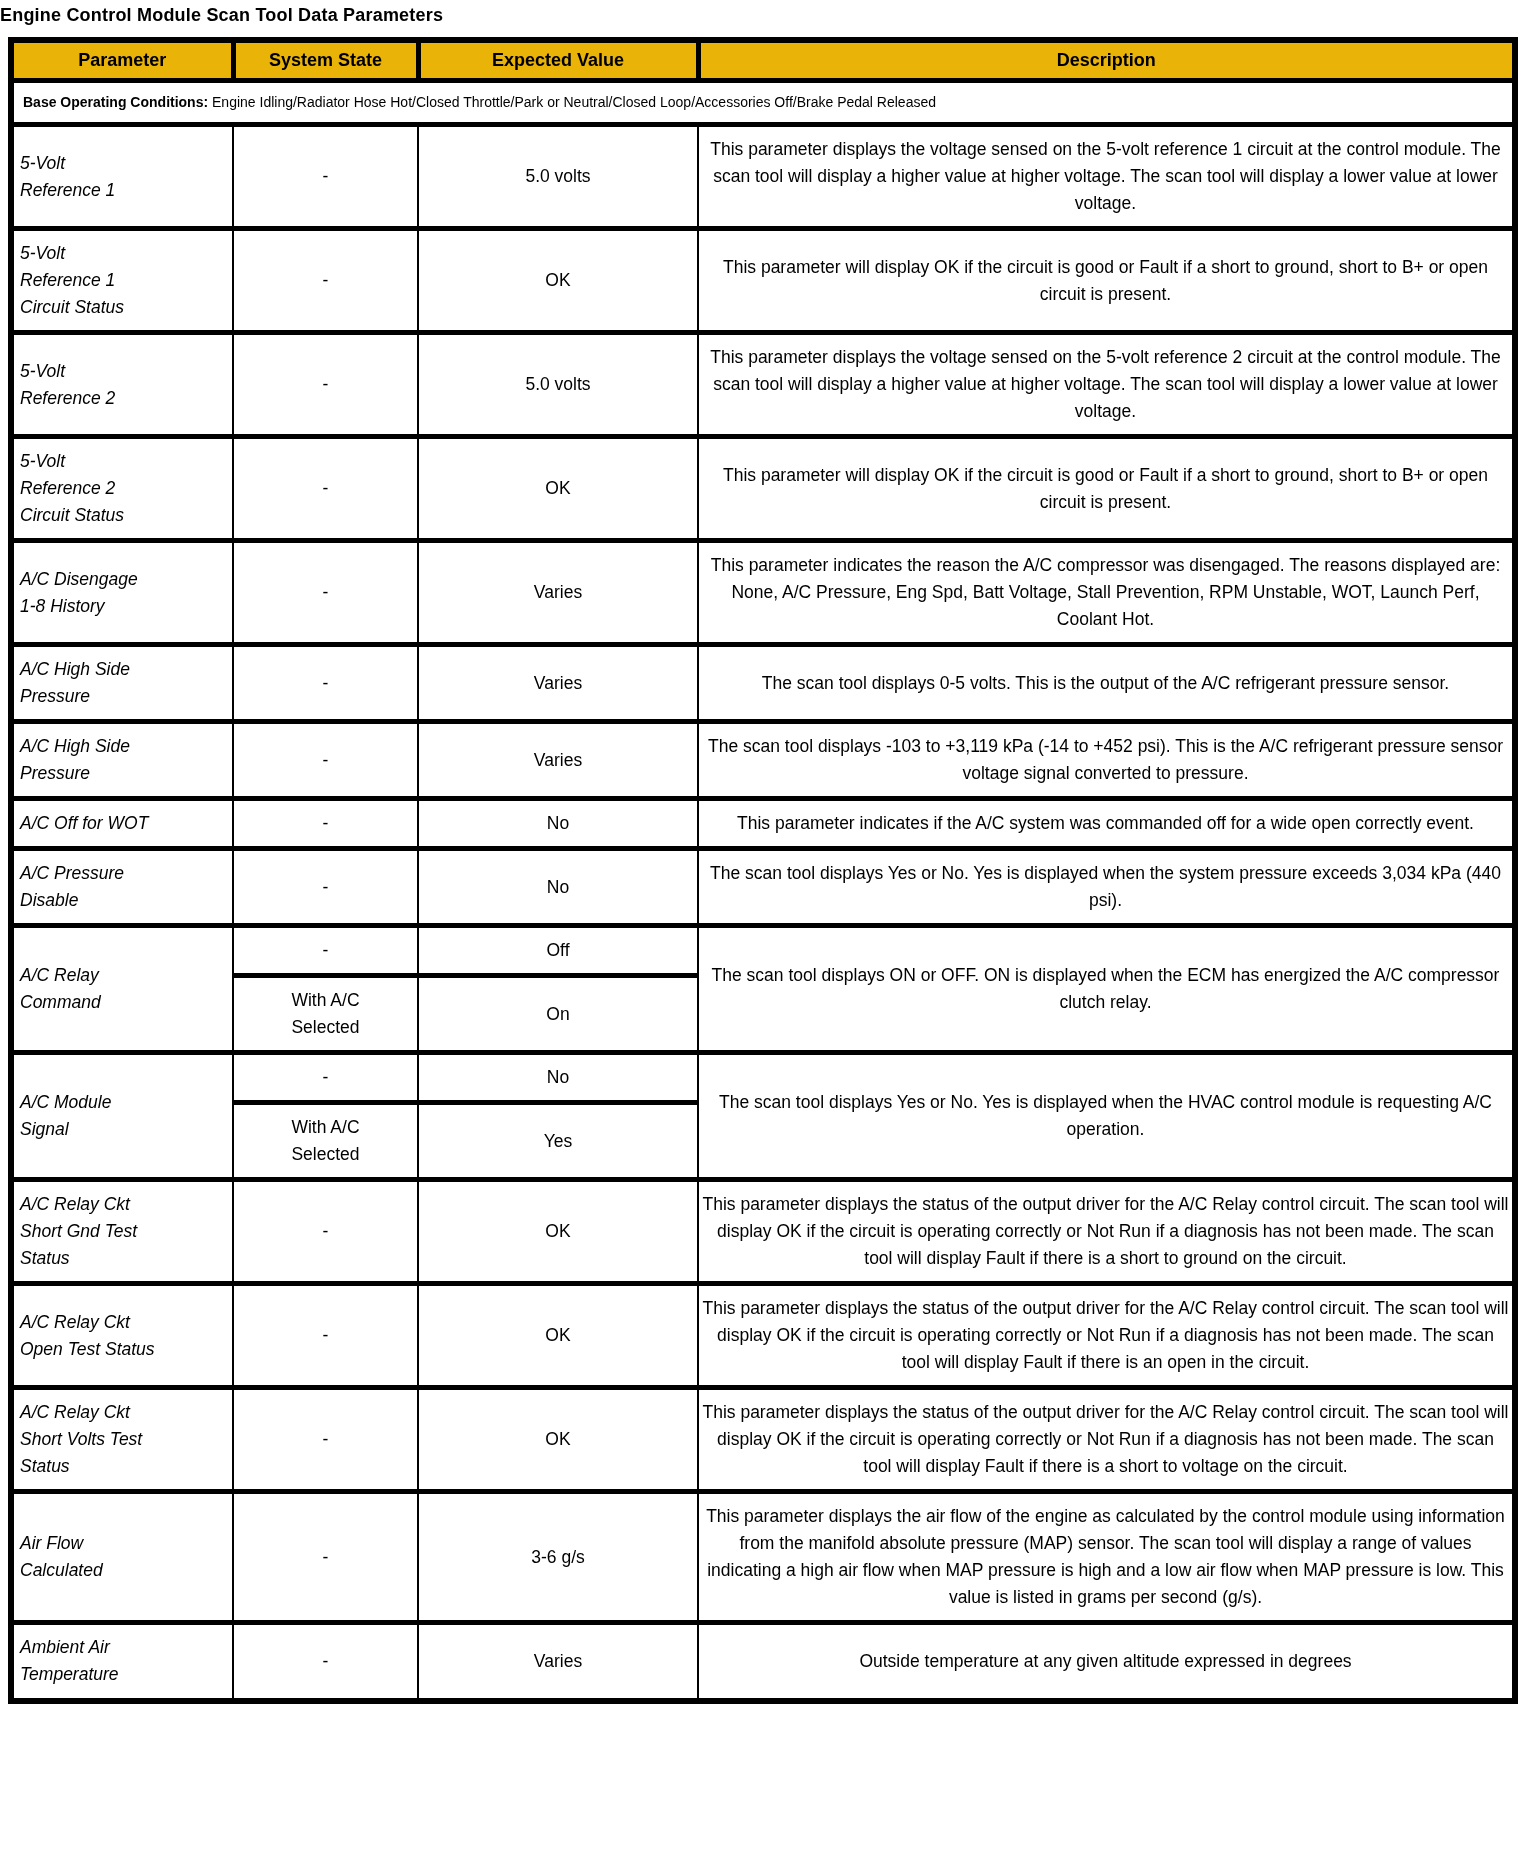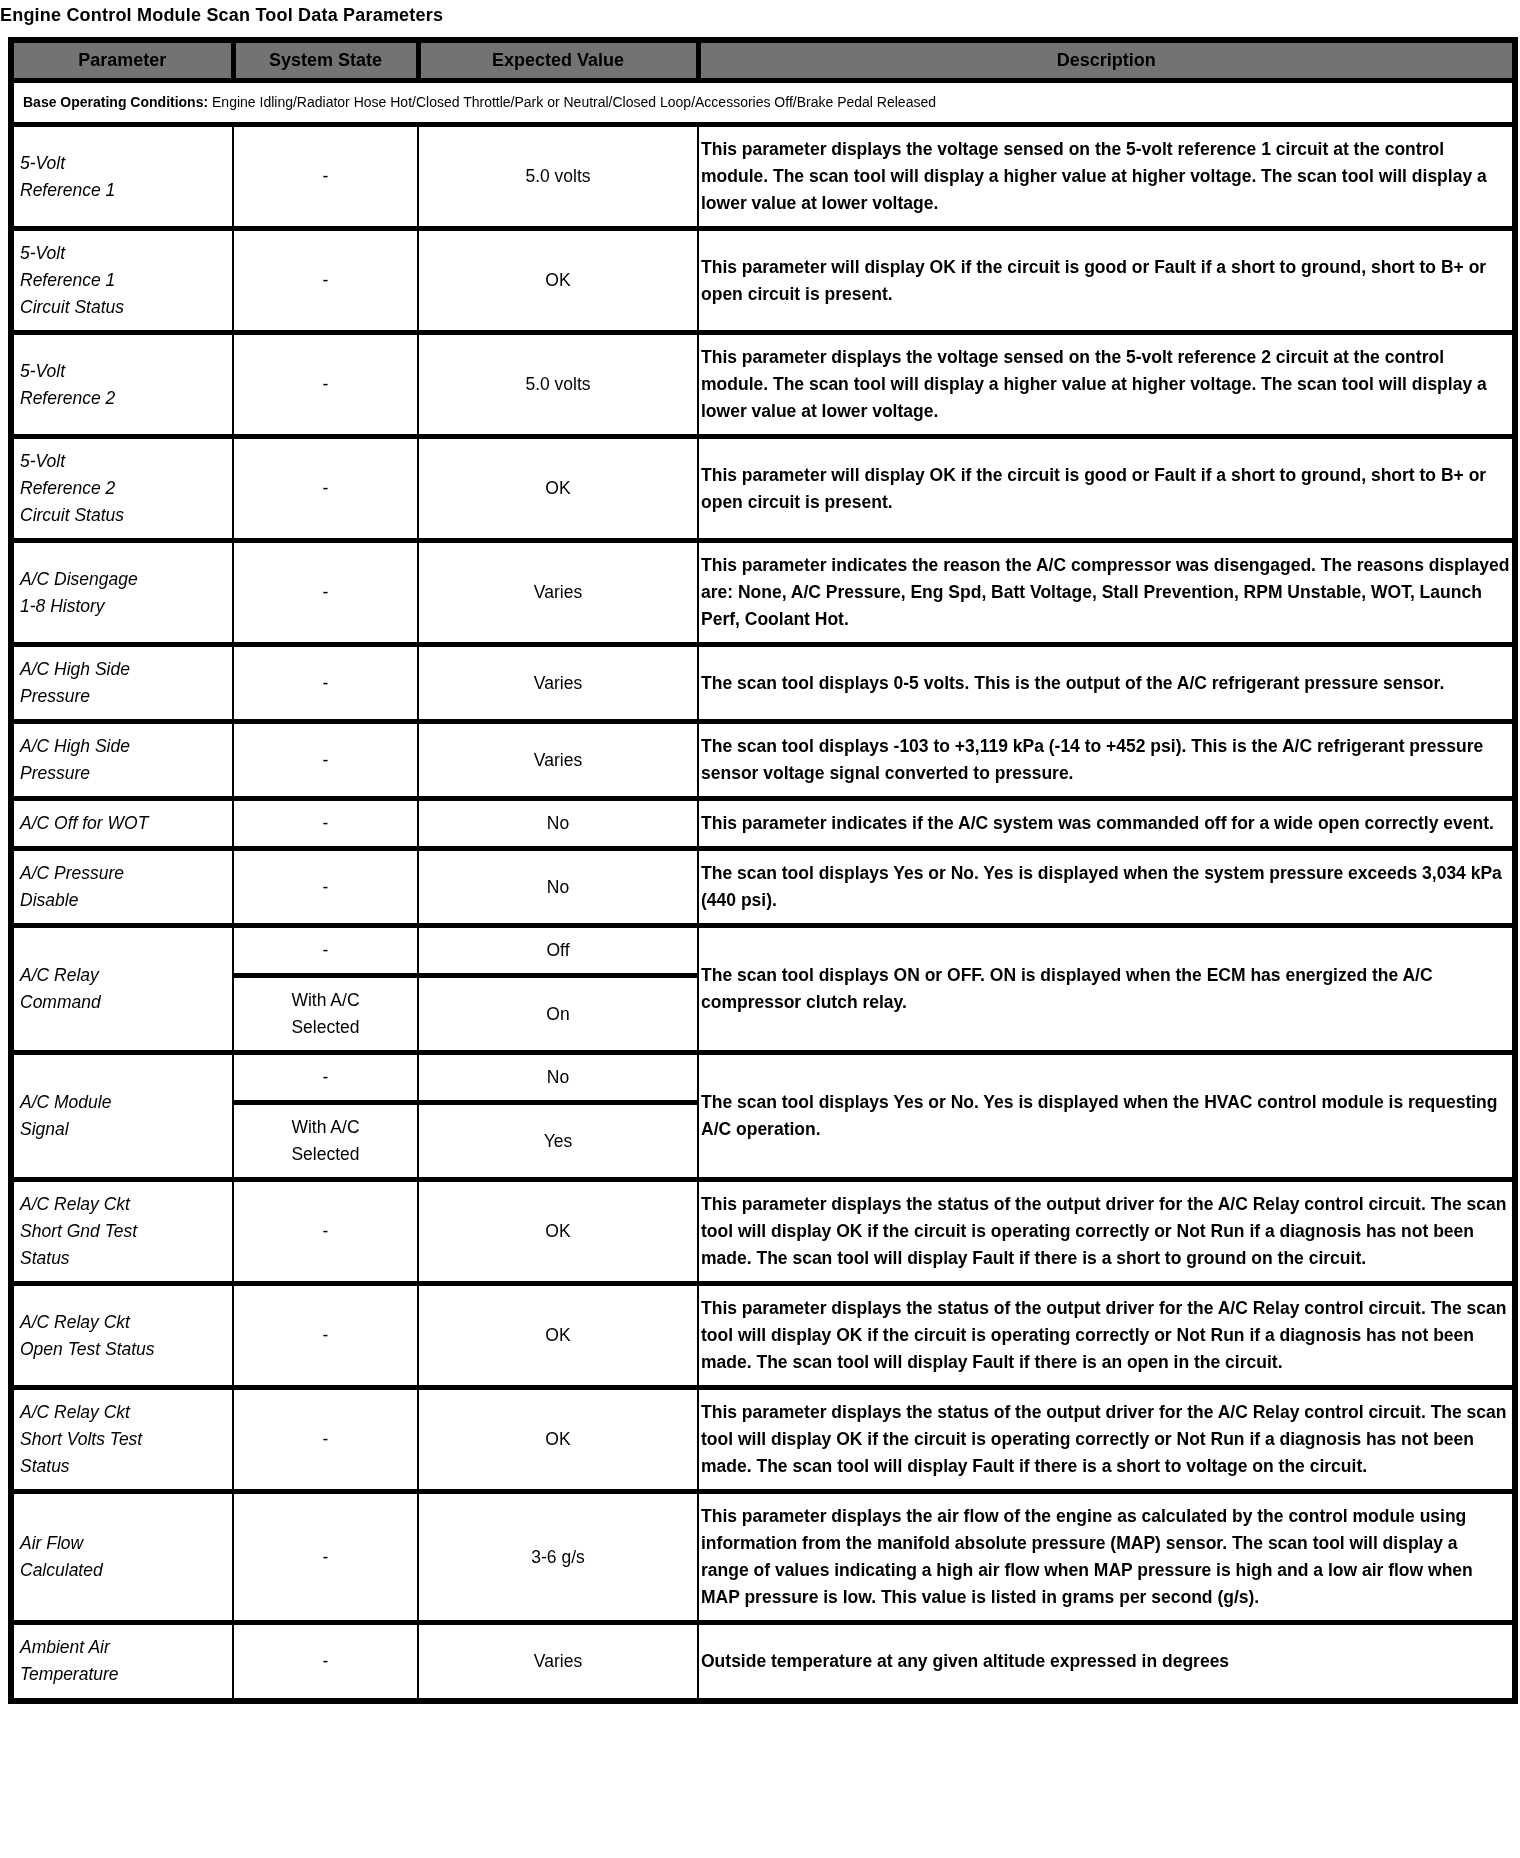--- a/index.html
+++ b/index.html
@@ -37,21 +37,21 @@
   col.c-state { width: 185px; }
   col.c-value { width: 280px; }
   col.c-desc  { width: 817px; }
 
   th {
     border: 5px solid #000;
     font-size: 18px;
     font-weight: bold;
     text-align: center;
     padding: 7px 2px;
-    background: #737373;
+    background: #eab308;
   }
   td {
     border: 2px solid #000;
     border-top-width: 5px;
     border-bottom-width: 5px;
     font-size: 17.5px;
     line-height: 27px;
     vertical-align: middle;
     background: #fff;
     overflow: hidden;
@@ -67,23 +67,22 @@
     padding: 9px 6px;
     white-space: pre-line;
     font-style: italic;
   }
   td.state, td.value {
     text-align: center;
     padding: 9px 4px;
     white-space: pre-line;
   }
   td.desc {
-    text-align: left;
+    text-align: center;
     padding: 9px 2px;
-    font-weight: bold;
   }
   
   tbody.split tr.sub td {
     border-top-width: 4px;
   }
 </style>
 </head>
 <body>
 
 <div class="title-wrap">

